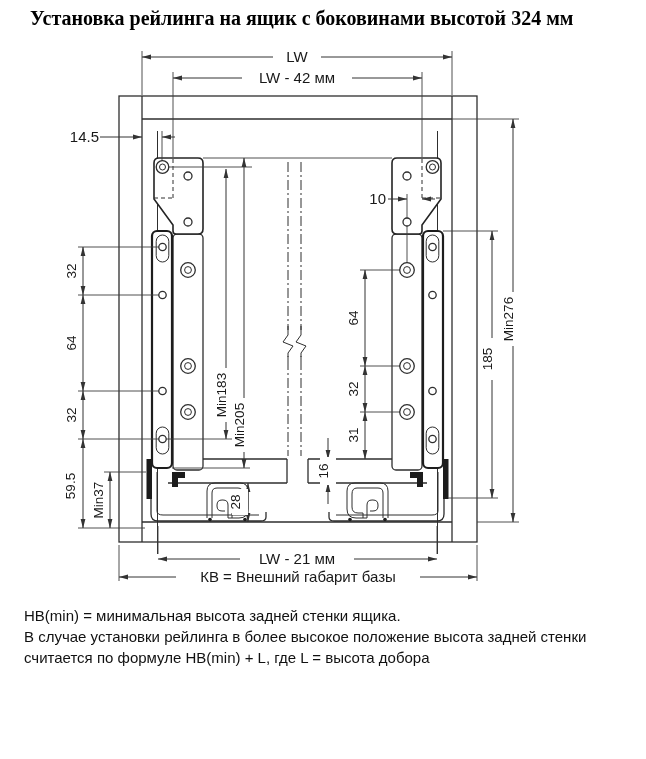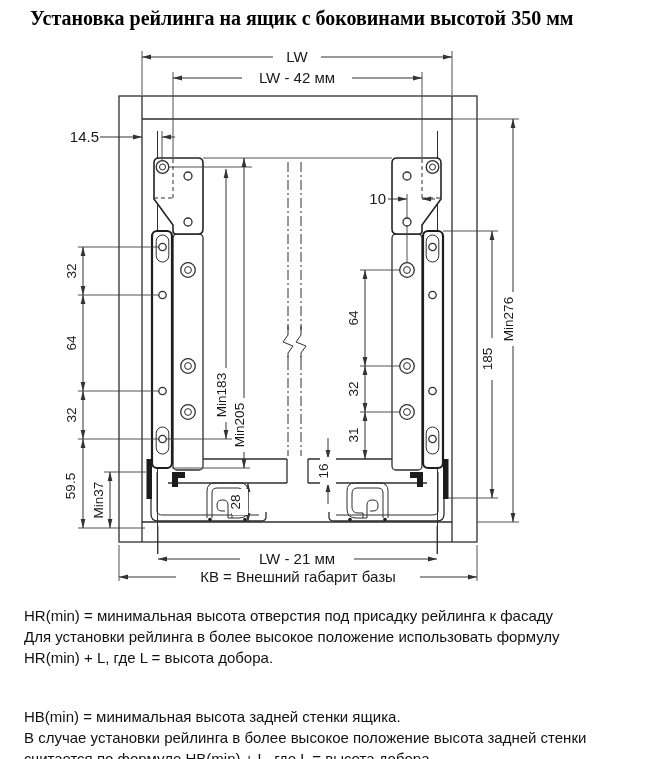--- a/index.html
+++ b/index.html
@@ -35,21 +35,21 @@
   .drk { fill:#1c1c1c; stroke:none; }
   .wbg { fill:#ffffff; stroke:none; }
   text.dim  { font-family:"Liberation Sans", sans-serif; font-size:15px; fill:#191919; }
   text.dimv { font-family:"Liberation Sans", sans-serif; font-size:13.5px; fill:#191919; }
   .mid { text-anchor:middle; }
   .end { text-anchor:end; }
 </style>
 </head>
 <body>
 
-<div class="page-title">Установка рейлинга на ящик с боковинами высотой 350 мм</div>
+<div class="page-title">Установка рейлинга на ящик с боковинами высотой 324 мм</div>
 
 <svg class="diagram" width="646" height="560" viewBox="0 45 646 560" xmlns="http://www.w3.org/2000/svg">
   <defs>
     <marker id="arr" viewBox="0 0 10 6" refX="9.6" refY="3" markerWidth="9.5" markerHeight="5.7" orient="auto-start-reverse">
       <path d="M10,3 L0,0.45 L0,5.55 Z" fill="#333"></path>
     </marker>
   </defs>
 
   <g>
     <rect class="st" x="119" y="102" width="358" height="446"></rect>
@@ -259,19 +259,16 @@
     <rect class="wbg" x="240" y="556" width="114" height="17"></rect>
     <text class="dim mid" x="297" y="570">LW - 21 мм</text>
 
     <line class="dl" x1="119" y1="583" x2="477" y2="583" marker-start="url(#arr)" marker-end="url(#arr)"></line>
     <rect class="wbg" x="176" y="574" width="244" height="17"></rect>
     <text class="dim mid" x="298" y="588">КВ = Внешний габарит базы</text>
   </g>
 </svg>
 
 <div class="notes">
-  <div class="note-block">HR(min) = минимальная высота отверстия под присадку рейлинга к фасаду
-Для установки рейлинга в более высокое положение использовать формулу
-HR(min) + L,  где L = высота добора.</div>
   <div class="note-block">HB(min) = минимальная высота задней стенки ящика.
 В случае установки рейлинга в более высокое положение высота задней стенки
 считается по формуле HB(min) + L, где L = высота добора</div>
 </div>
 
 </body></html>

